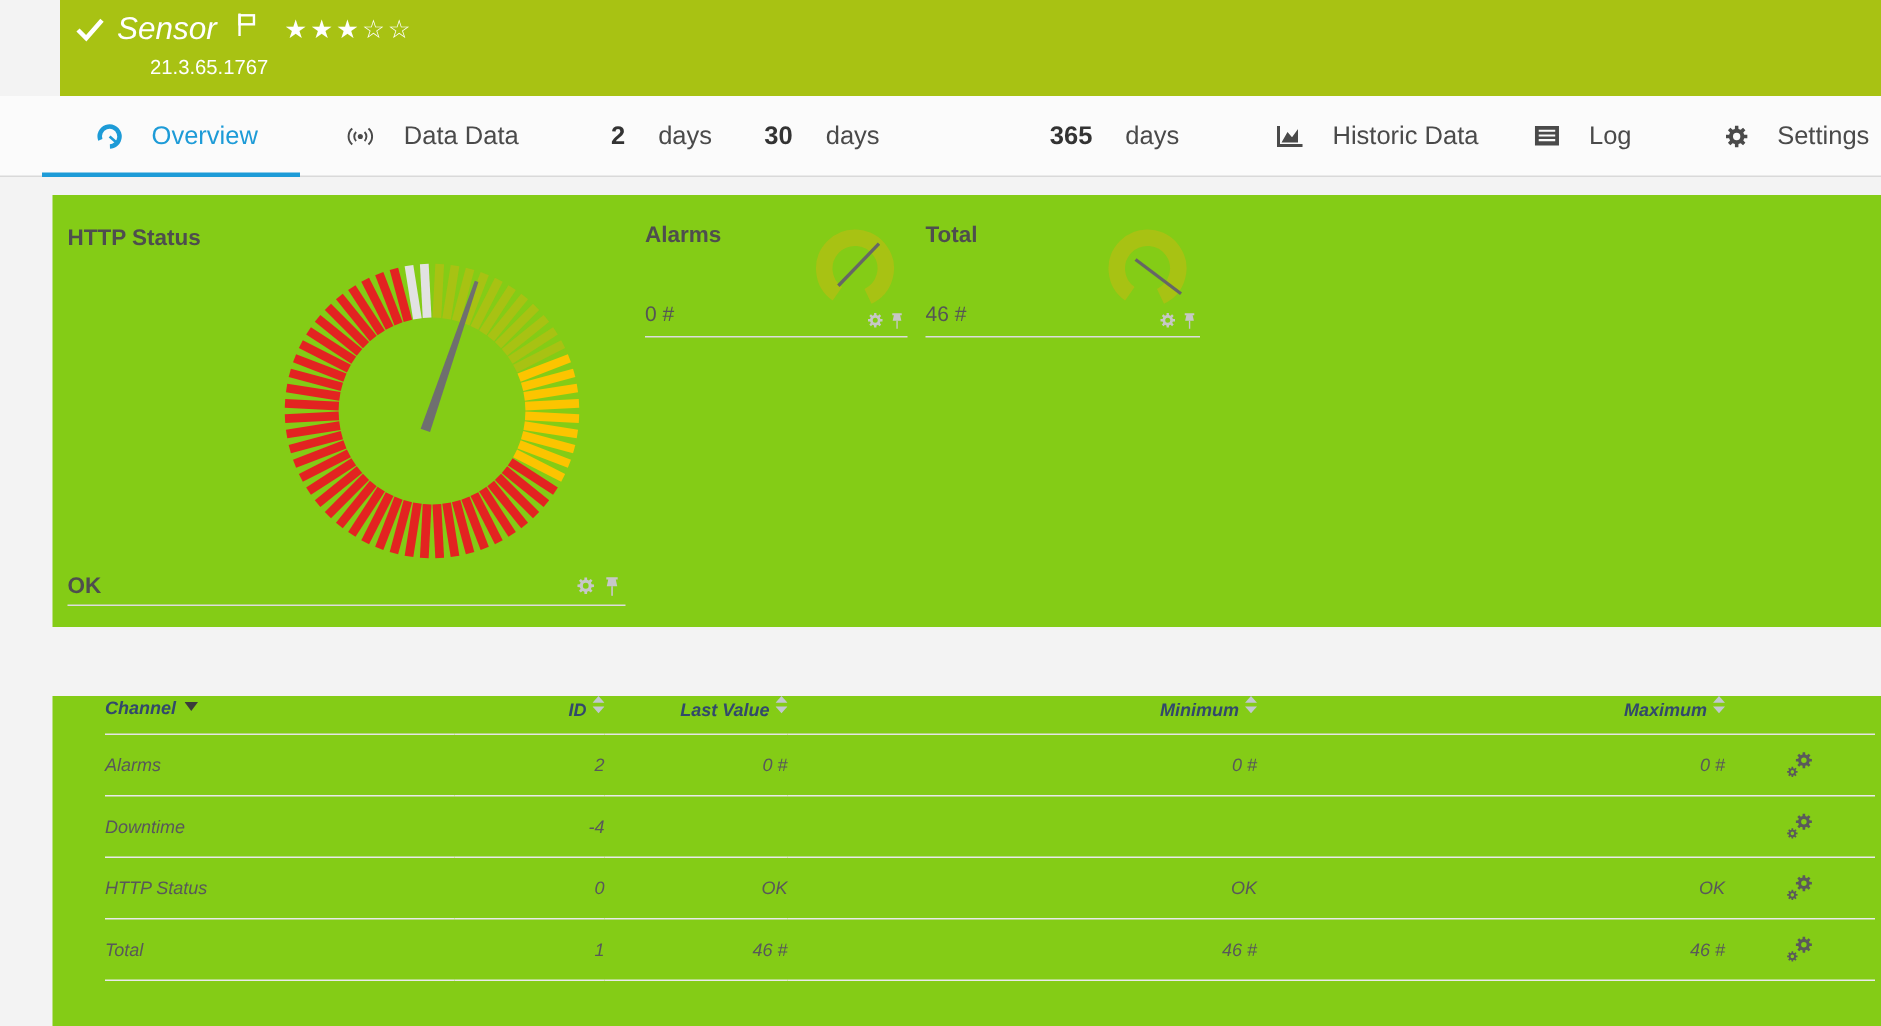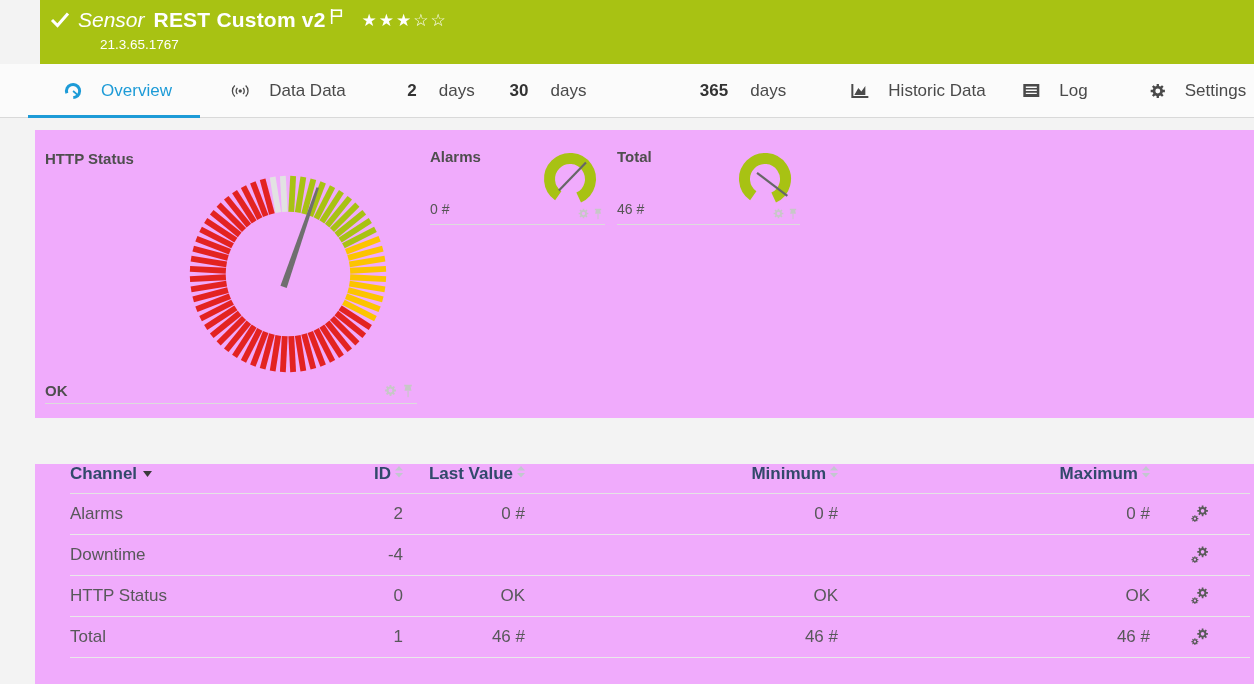--- a/index.html
+++ b/index.html
@@ -35,21 +35,21 @@
   }
   .tab svg { display:block; }
   .tab .num { font-weight:700; color:#333; margin-right:3px; }
   .tab--active { color:#1d9bd7; }
   .tab-underline {
     position:absolute; left:28px; bottom:-1px; width:172px; height:3px;
     background:#1d9bd7;
   }
 
   
-  .panel { background:#f0abfc; margin-left:35px; }
+  .panel { background:#84cc16; margin-left:35px; }
   .panel-gauges { margin-top:12px; height:288px; display:flex; padding:0 0 0 10px; }
   .panel-table  { margin-top:14px; min-height:252px; }
 
   
   .block-http { width:372px; height:274px; position:relative; padding-top:20px; }
   .block-title { font-size:15px; font-weight:700; color:#4e4e4e; }
   .big-gauge-wrap { margin:4px 0 0 140px; width:206px; height:206px; }
   .block-foot {
     position:absolute; left:0; right:0; bottom:0; height:26px;
     border-bottom:1px solid #dcdcdc;
@@ -63,21 +63,21 @@
   .block-mini--alarms { width:175px; margin-left:13px; }
   .block-mini--total  { width:183px; margin-left:12px; }
   .mini-title { font-size:15px; font-weight:700; color:#4e4e4e; padding-top:6px; }
   .mini-value { position:absolute; left:0; bottom:7px; font-size:14px; color:#555; }
   .mini-gauge { position:absolute; top:5px; right:2px; }
   .mini-icons { position:absolute; right:2px; bottom:4px; display:flex; gap:4px; }
   .mini-icons svg { display:block; cursor:pointer; }
 
   
   table { border-collapse:collapse; width:calc(100% - 39px); margin:46px 4px 0 35px; }
-  th, td { font-size:17px; padding:0; }
+  th, td { font-size:12px; padding:0;font-style:italic; }
   thead th {
     color:#32496b; font-weight:700; text-align:right;
     padding-bottom:9px; border-bottom:1px solid #e4e4e4; cursor:pointer;
     white-space:nowrap;
   }
   thead th.col-channel { text-align:left; }
   tbody td { height:41px; border-bottom:1px solid #e9e9e9; text-align:right; color:#58585a; }
   tbody td.col-channel { text-align:left; }
   .sort-pair { margin-left:4px; vertical-align:1px; }
   .sort-desc { margin-left:6px; vertical-align:2px; }
@@ -91,21 +91,20 @@
 </style>
 </head>
 <body>
 
 <div class="hdr">
   <div class="hdr-line1">
     <svg class="hdr-check" width="20" height="18" viewBox="0 0 20 18">
       <polyline points="2,9 7.5,14.5 18,2.5" fill="none" stroke="#ffffff" stroke-width="3"></polyline>
     </svg>
     <span class="hdr-kind">Sensor</span>
-    <span class="hdr-title">REST Custom v2</span>
     <svg class="hdr-flag" width="14" height="17" viewBox="0 0 14 17">
       <line x1="1.7" y1="1" x2="1.7" y2="16" stroke="#ffffff" stroke-width="1.6"></line>
       <rect x="1.7" y="2.2" width="9.6" height="6" fill="none" stroke="#ffffff" stroke-width="1.6"></rect>
     </svg>
     <span class="hdr-stars"><span>★★★</span><span>☆☆</span></span>
   </div>
   <div class="hdr-sub">21.3.65.1767</div>
 </div>
 
 <div class="tabbar">

